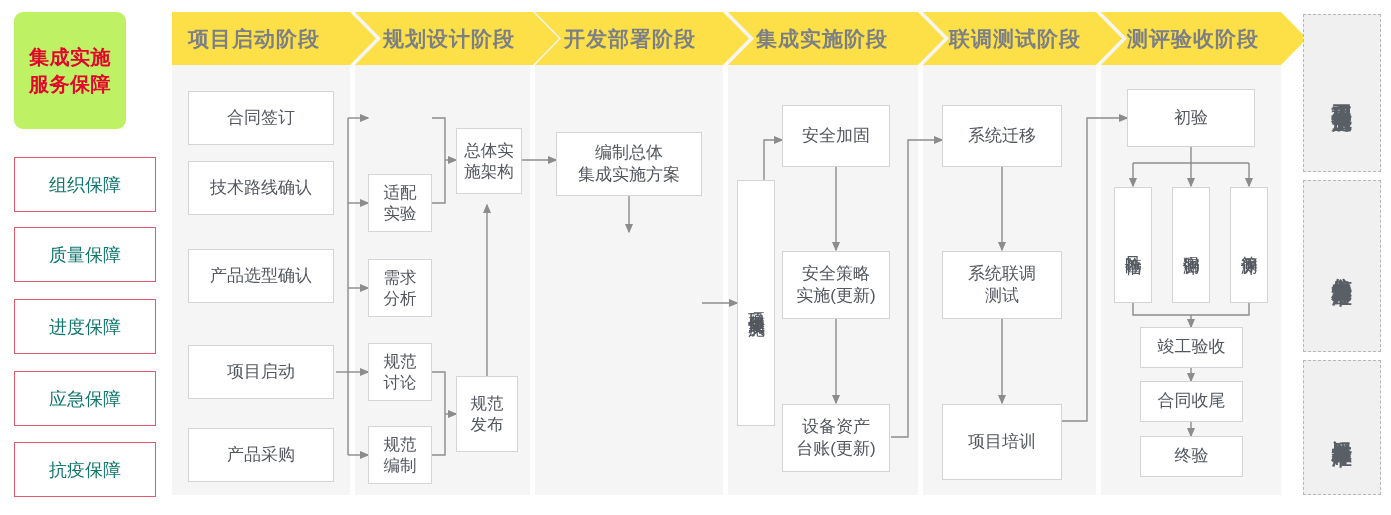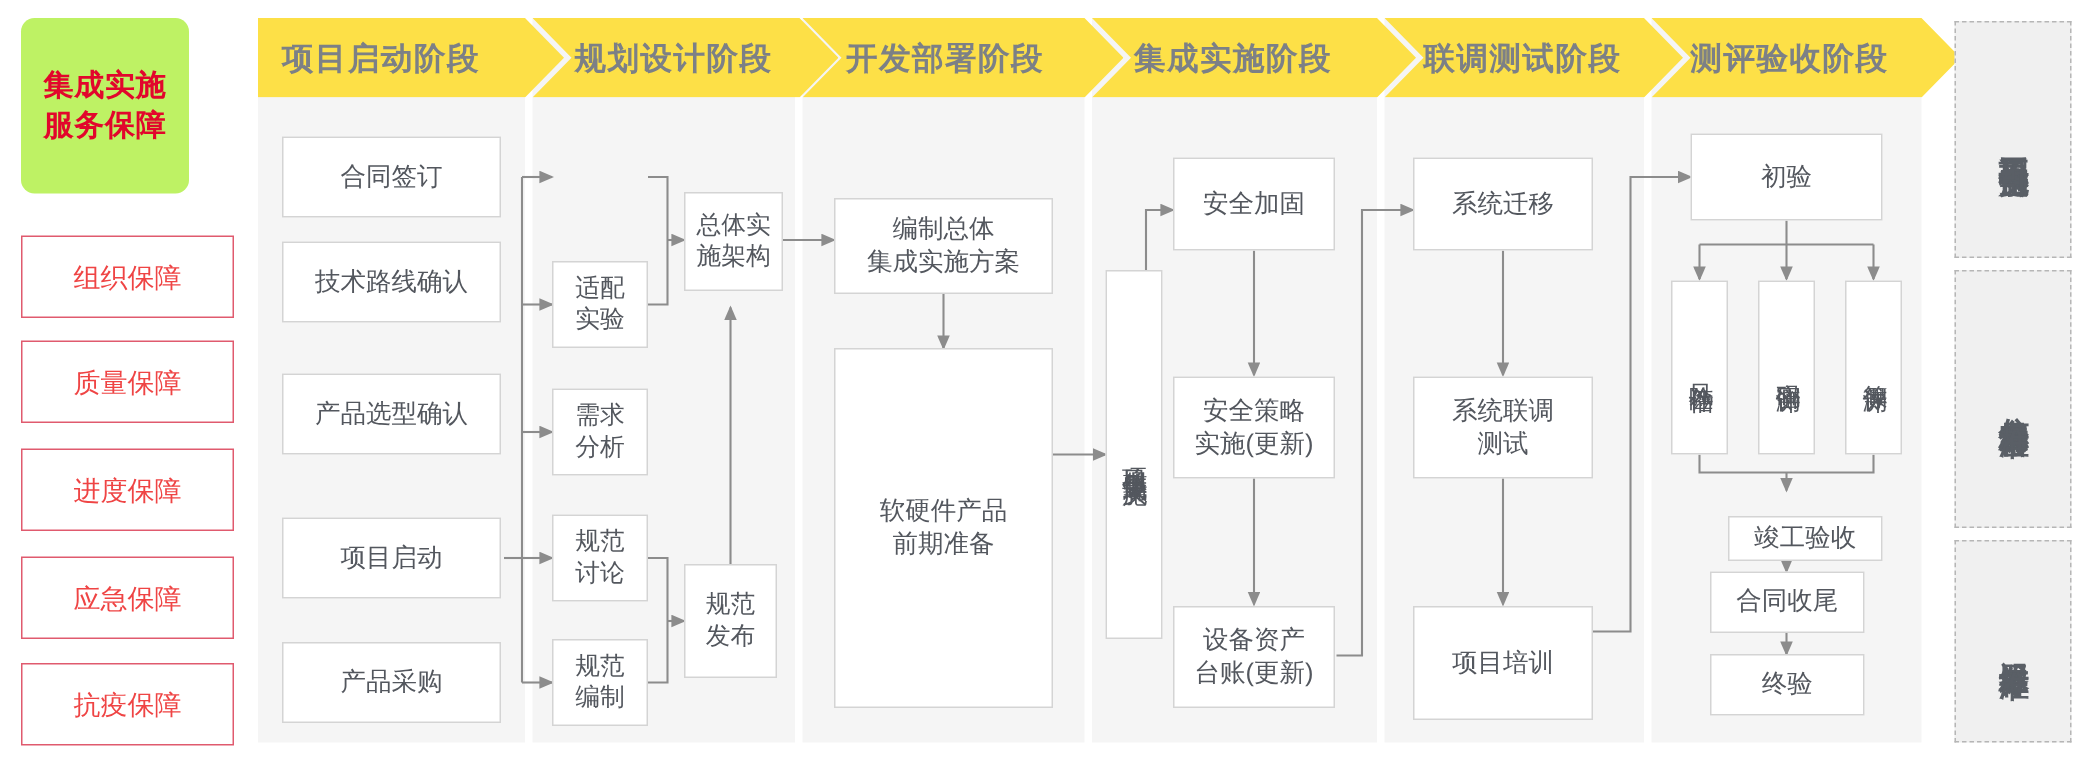--- a/index.html
+++ b/index.html
@@ -15,21 +15,21 @@
     position:absolute;left:14px;top:12px;width:112px;height:117px;
     background:#bef264;border-radius:9px;
     display:flex;align-items:center;justify-content:center;
     color:#e2062c;font-weight:bold;font-size:20px;line-height:1.34;
     text-align:center;letter-spacing:.5px;
   }
   .gitem{
     position:absolute;left:14px;width:140px;height:53px;
     background:#ffffff;border:1.6px solid #e05a6e;
     display:flex;align-items:center;justify-content:center;
-    font-size:18px;color:#ef4444;
+    font-size:18px;color:#0f766e;
   }
 
   
   .colbody{position:absolute;background:#f5f5f5;}
   .colhdr{
     position:absolute;height:53px;background:#fde047;
     display:flex;align-items:center;
     -webkit-clip-path:polygon(0 0, calc(100% - 26px) 0, 100% 50%, calc(100% - 26px) 100%, 0 100%);
     clip-path:polygon(0 0, calc(100% - 26px) 0, 100% 50%, calc(100% - 26px) 100%, 0 100%);
   }
@@ -238,26 +238,20 @@
       <div>发布</div>
     </div>
   </div>
 
   <div class="node" style="left:556px;top:132px;width:146px;height:64px;">
     <div>
       <div>编制总体</div>
       <div>集成实施方案</div>
     </div>
   </div>
-  <div class="node" style="left:556px;top:232px;width:146px;height:240px;">
-    <div>
-      <div>软硬件产品</div>
-      <div>前期准备</div>
-    </div>
-  </div>
 
   <div class="node vert" style="left:737px;top:180px;width:38px;height:246px;">
     <span>项目整体集成实施</span>
   </div>
   <div class="node" style="left:782px;top:105px;width:108px;height:62px;">
     <span>安全加固</span>
   </div>
   <div class="node" style="left:782px;top:251px;width:108px;height:68px;">
     <div>
       <div>安全策略</div>
@@ -289,21 +283,21 @@
   </div>
   <div class="node vert sm" style="left:1114px;top:187px;width:38px;height:116px;">
     <span>风险评估</span>
   </div>
   <div class="node vert sm" style="left:1172px;top:187px;width:38px;height:116px;">
     <span>密码测评</span>
   </div>
   <div class="node vert sm" style="left:1230px;top:187px;width:38px;height:116px;">
     <span>等保测评</span>
   </div>
-  <div class="node" style="left:1140px;top:344px;width:103px;height:30px;margin-left:12px;">
+  <div class="node" style="left:1140px;top:327px;width:103px;height:41px;">
     <span>竣工验收</span>
   </div>
   <div class="node" style="left:1140px;top:381px;width:103px;height:41px;">
     <span>合同收尾</span>
   </div>
   <div class="node" style="left:1140px;top:436px;width:103px;height:41px;">
     <span>终验</span>
   </div>
 
   <div class="std" style="top:14px;height:158px;">

